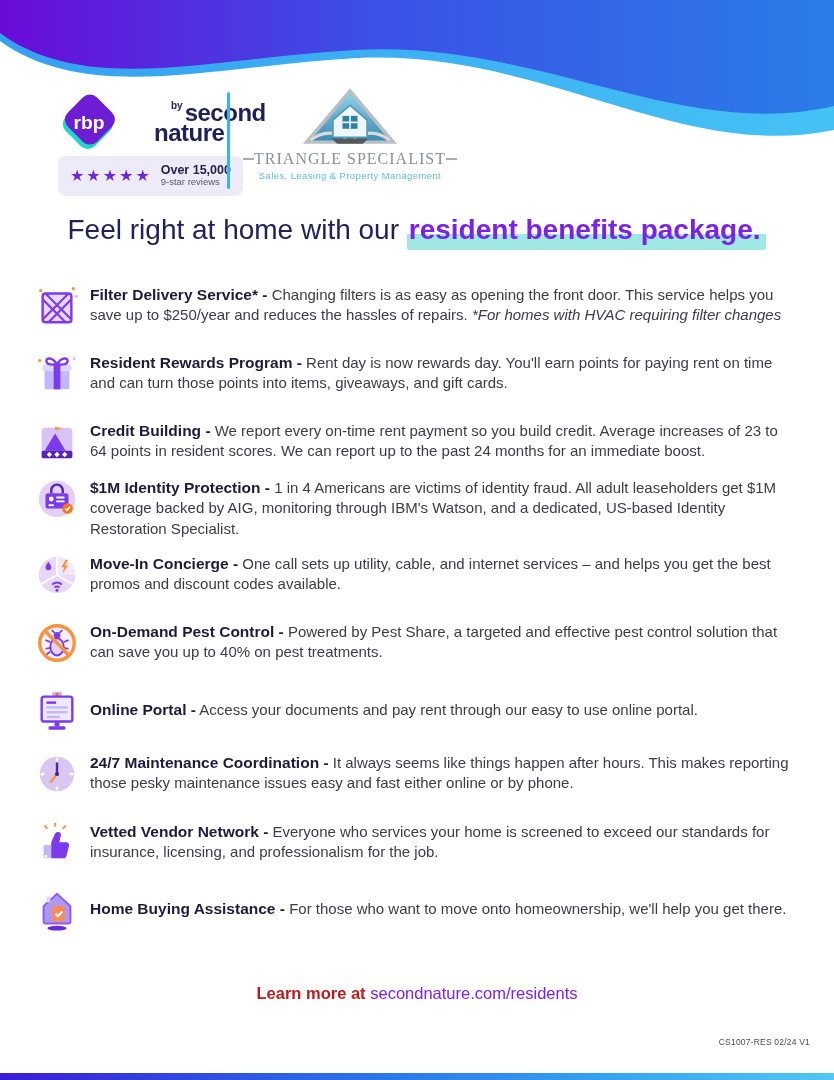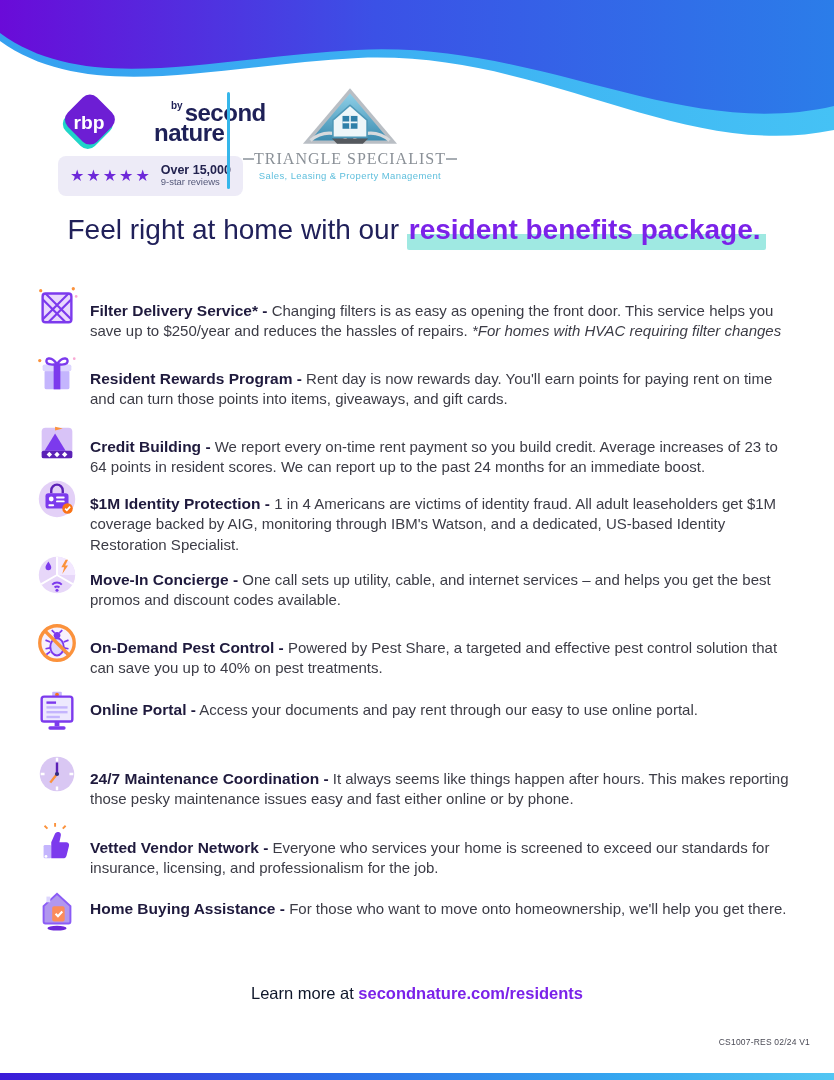--- a/index.html
+++ b/index.html
@@ -37,28 +37,28 @@
   .title-prefix{color:#20205a;font-weight:500;}
   .title-hl{
     color:#7b22e9;font-weight:800;
     background:linear-gradient(180deg, rgba(0,0,0,0) 56%, #9fe9e2 56%);
     padding:0 6px 5px 2px;border-radius:2px;
   }
   
   .row{position:absolute;left:34px;width:762px;display:flex;align-items:flex-start;}
   .row .icon{flex:0 0 46px;width:46px;height:46px;}
   .row .icon svg{width:46px;height:46px;display:block;}
-  .item-text{margin-left:10px;margin-top:17px;font-size:15px;line-height:1.36;color:#3c3c46;}
+  .item-text{margin-left:10px;margin-top:1px;font-size:15px;line-height:1.36;color:#3c3c46;}
   .row.single .item-text{margin-top:11px;}
   .item-text .h{font-size:15.5px;font-weight:700;color:#1f1a3d;}
   .item-text .note{font-style:italic;color:#3c3c46;}
   
   .footer{position:absolute;top:984px;left:0;width:834px;text-align:center;font-size:16.5px;}
-  .footer .pre{color:#0f172a;font-weight:400;}
-  .footer .link{color:#7b22e9;font-weight:700;text-decoration:none;}
+  .footer .pre{color:#b91c1c;font-weight:700;}
+  .footer .link{color:#7b22e9;font-weight:400;text-decoration:none;}
   .doc-code{position:absolute;top:1037px;right:24px;font-size:8.5px;color:#4a4a55;letter-spacing:0.2px;}
   .bottom-bar{
     position:absolute;bottom:0;left:0;width:834px;height:7px;
     background:linear-gradient(90deg,#3b1bd8 0%,#2a6ce8 40%,#35a8f0 75%,#53c6f3 100%);
   }
 </style>
 </head>
 <body>
 
 <div class="page">

